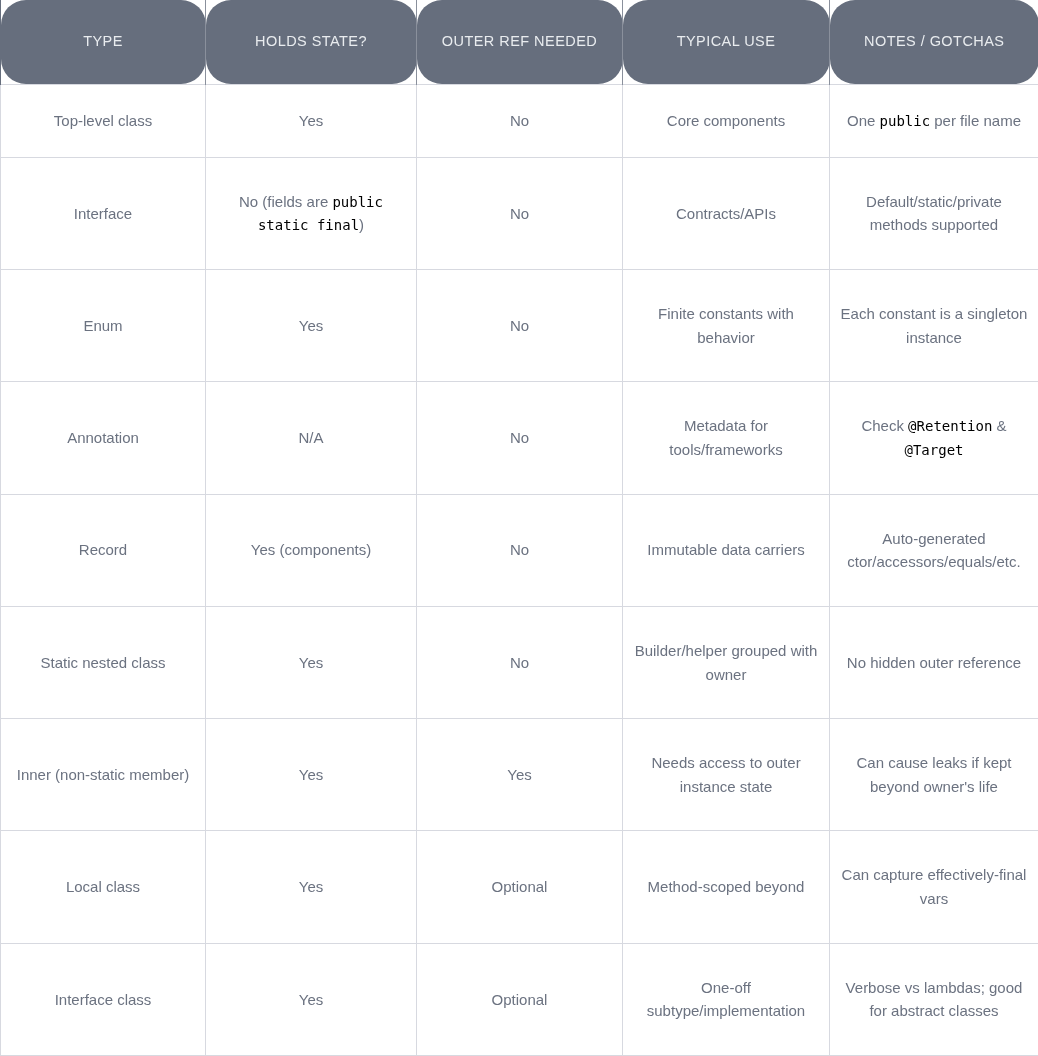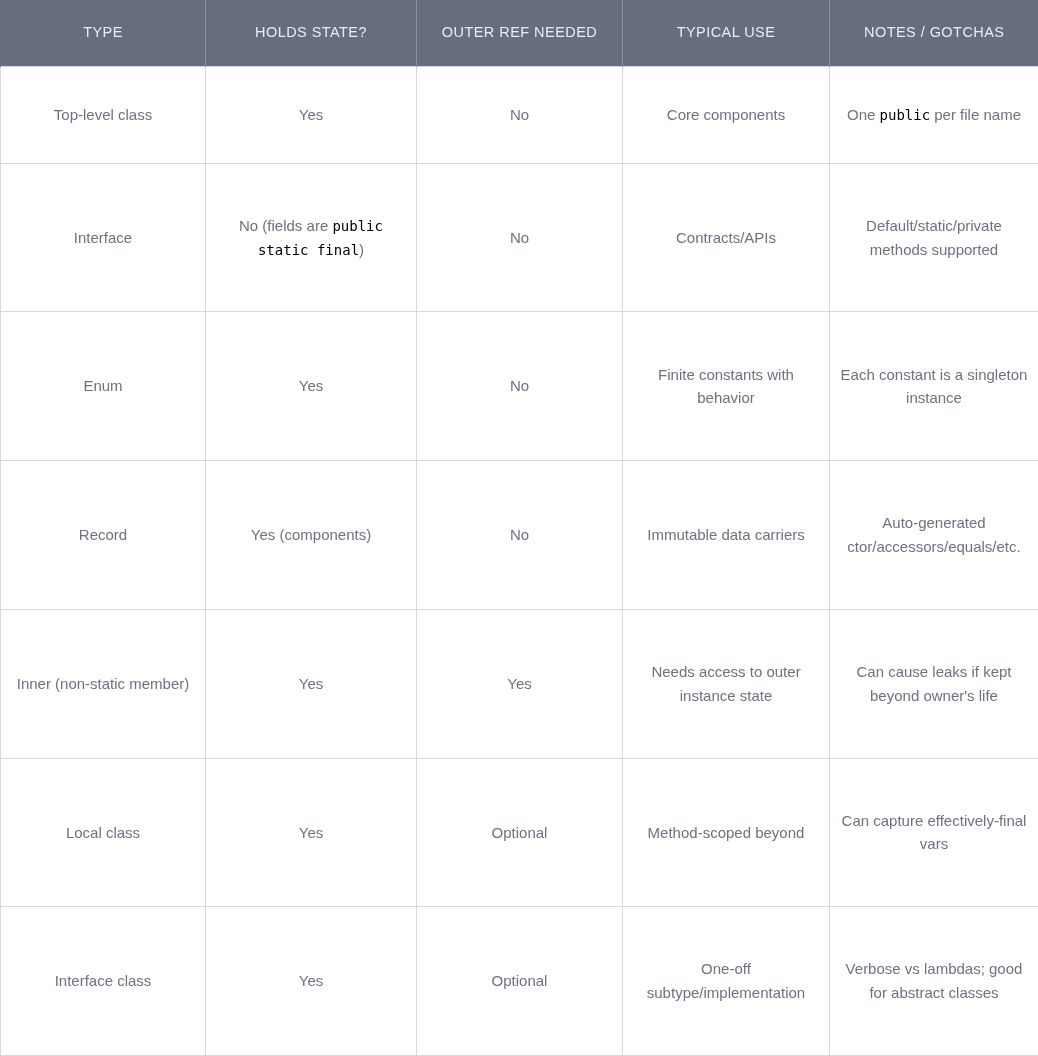--- a/index.html
+++ b/index.html
@@ -32,24 +32,25 @@
 
   thead th {
     background: #666e7d;
     color: #e9ecef;
     font-size: 14.5px;
     font-weight: 400;
     letter-spacing: 0.45px;
     text-align: center;
     vertical-align: middle;
     padding: 8px 10px;
-    height: 66px;
+    height: 84px;
     box-sizing: border-box;
     border-right: 1px solid #8a909c;
     line-height: 1.5;
+    border-radius: 25px;
   }
   thead th:last-child { border-right: none; }
 
   tbody td {
     border-top: 1px solid #d7d9e0;
     border-right: 1px solid #d7d9e0;
     color: #6b7280;
     font-size: 15px;
     font-weight: 400;
     text-align: center;
@@ -115,29 +116,43 @@
       </tr>
 
       <tr>
         <td>Enum</td>
         <td>Yes</td>
         <td>No</td>
         <td>Finite constants with behavior</td>
         <td>Each constant is a singleton instance</td>
       </tr>
 
+      <tr>
+        <td>Annotation</td>
+        <td>N/A</td>
+        <td>No</td>
+        <td>Metadata for tools/frameworks</td>
+        <td><span>Check </span><code class="mono">@Retention</code><span> &amp; </span><code class="mono">@Target</code></td>
+      </tr>
 
       <tr>
         <td>Record</td>
         <td>Yes (components)</td>
         <td>No</td>
         <td>Immutable data carriers</td>
         <td>Auto-generated ctor/accessors/equals/etc.</td>
       </tr>
 
+      <tr>
+        <td>Static nested class</td>
+        <td>Yes</td>
+        <td>No</td>
+        <td>Builder/helper grouped with owner</td>
+        <td>No hidden outer reference</td>
+      </tr>
 
       <tr>
         <td>Inner (non-static member)</td>
         <td>Yes</td>
         <td>Yes</td>
         <td>Needs access to outer instance state</td>
         <td>Can cause leaks if kept beyond owner's life</td>
       </tr>
 
       <tr>

